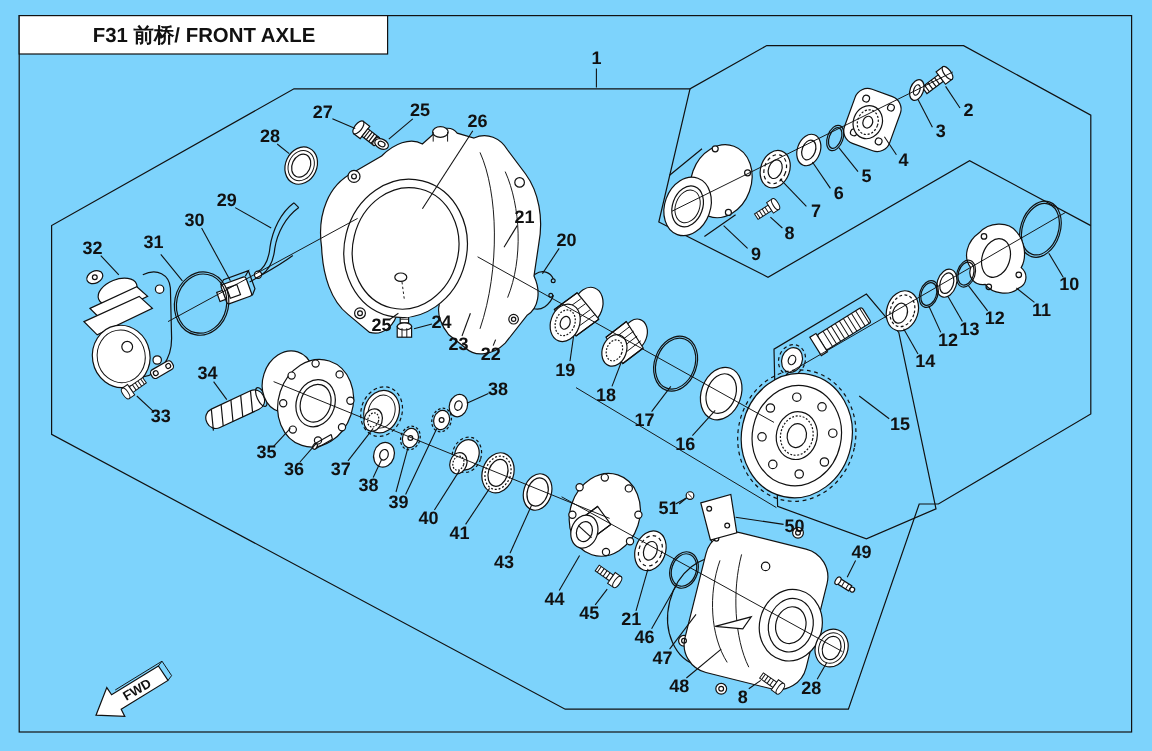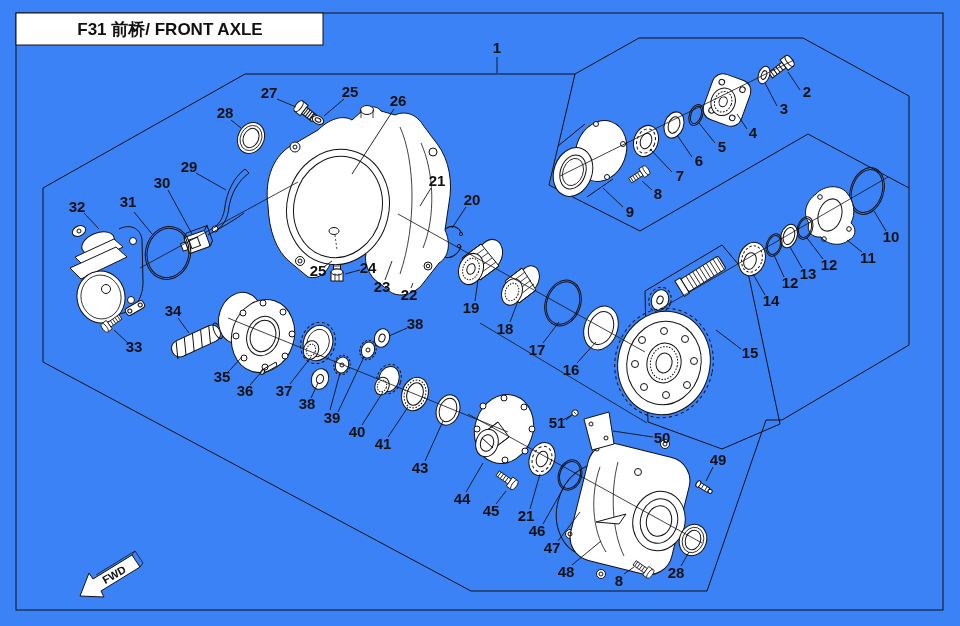--- a/index.html
+++ b/index.html
@@ -14,21 +14,21 @@
   text.callout{ font:bold 15px "Liberation Sans", sans-serif; fill:var(--line);
                 text-anchor:middle; }
   text.title-text{ font:bold 17px "Liberation Sans", sans-serif; fill:var(--line);
                    text-anchor:middle; }
   text.fwd-text{ font:bold 11px "Liberation Sans", sans-serif; fill:var(--line);
                  text-anchor:middle; }
 </style>
 </head>
 <body>
 
-<div class="stage" style="background: #3b82f6;">
+<div class="stage" style="background: #7dd3fc;">
 <svg width="960" height="626" viewBox="0 0 960 626">
 
   <g>
     <rect x="16" y="13" width="927" height="597" class="ln"></rect>
     <rect x="16" y="13" width="307" height="32" class="fw"></rect>
     <text x="170" y="35" class="title-text">F31 前桥/ FRONT AXLE</text>
   </g>
 
   <g>
     <polygon class="ln" points="245,74 575,74 639,38 803,38 909,96 909,345 782,420 766,420 707,591 471,591 43,362 43,188"></polygon>

